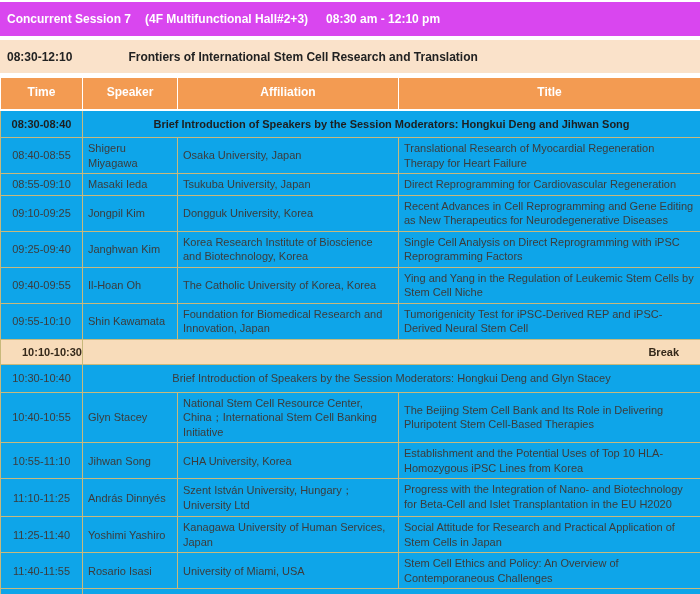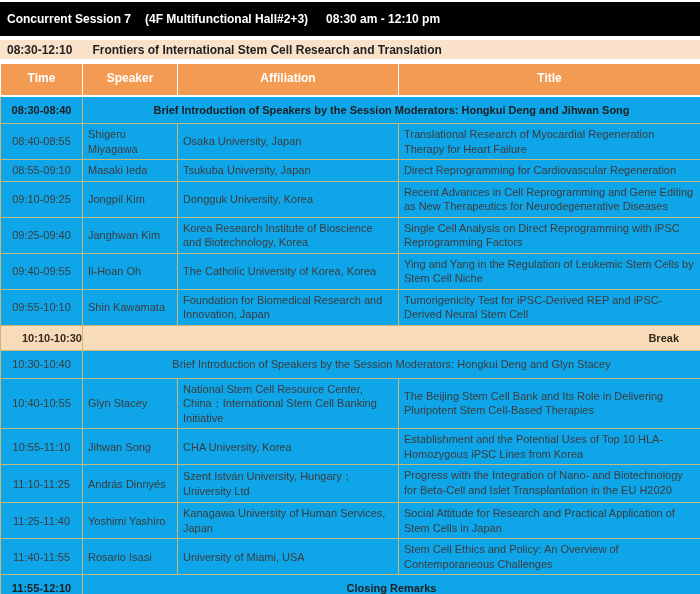--- a/index.html
+++ b/index.html
@@ -9,43 +9,44 @@
     width: 700px;
   }
   .page {
     width: 700px;
     min-height: 594px;
     background: #ffffff;
     padding-top: 2px;
   }
   
   .topbar {
-    background: #000000;
+    background: #d946ef;
     color: #ffffff;
     font-weight: bold;
     font-size: 12px;
     height: 28px;
     display: flex;
     align-items: center;
     padding: 17px 7px;
     white-space: nowrap;
   }
   .topbar .seg-session { margin-right: 14px; }
   .topbar .seg-venue   { margin-right: 18px; }
   
   .session-row {
     margin-top: 4px;
     background: #FAE2CA;
     color: #222222;
     font-weight: bold;
     font-size: 12px;
-    height: 19px;
+    height: 33px;
     display: flex;
     align-items: center;
     padding: 0 7px;
+    gap: 36px;
   }
   .session-row .ov-time { margin-right: 20px; }
   
   table.schedule {
     margin-top: 4px;
     width: 700px;
     border-collapse: collapse;
     table-layout: fixed;
     font-size: 11px;
     color: #3C3C3C;

